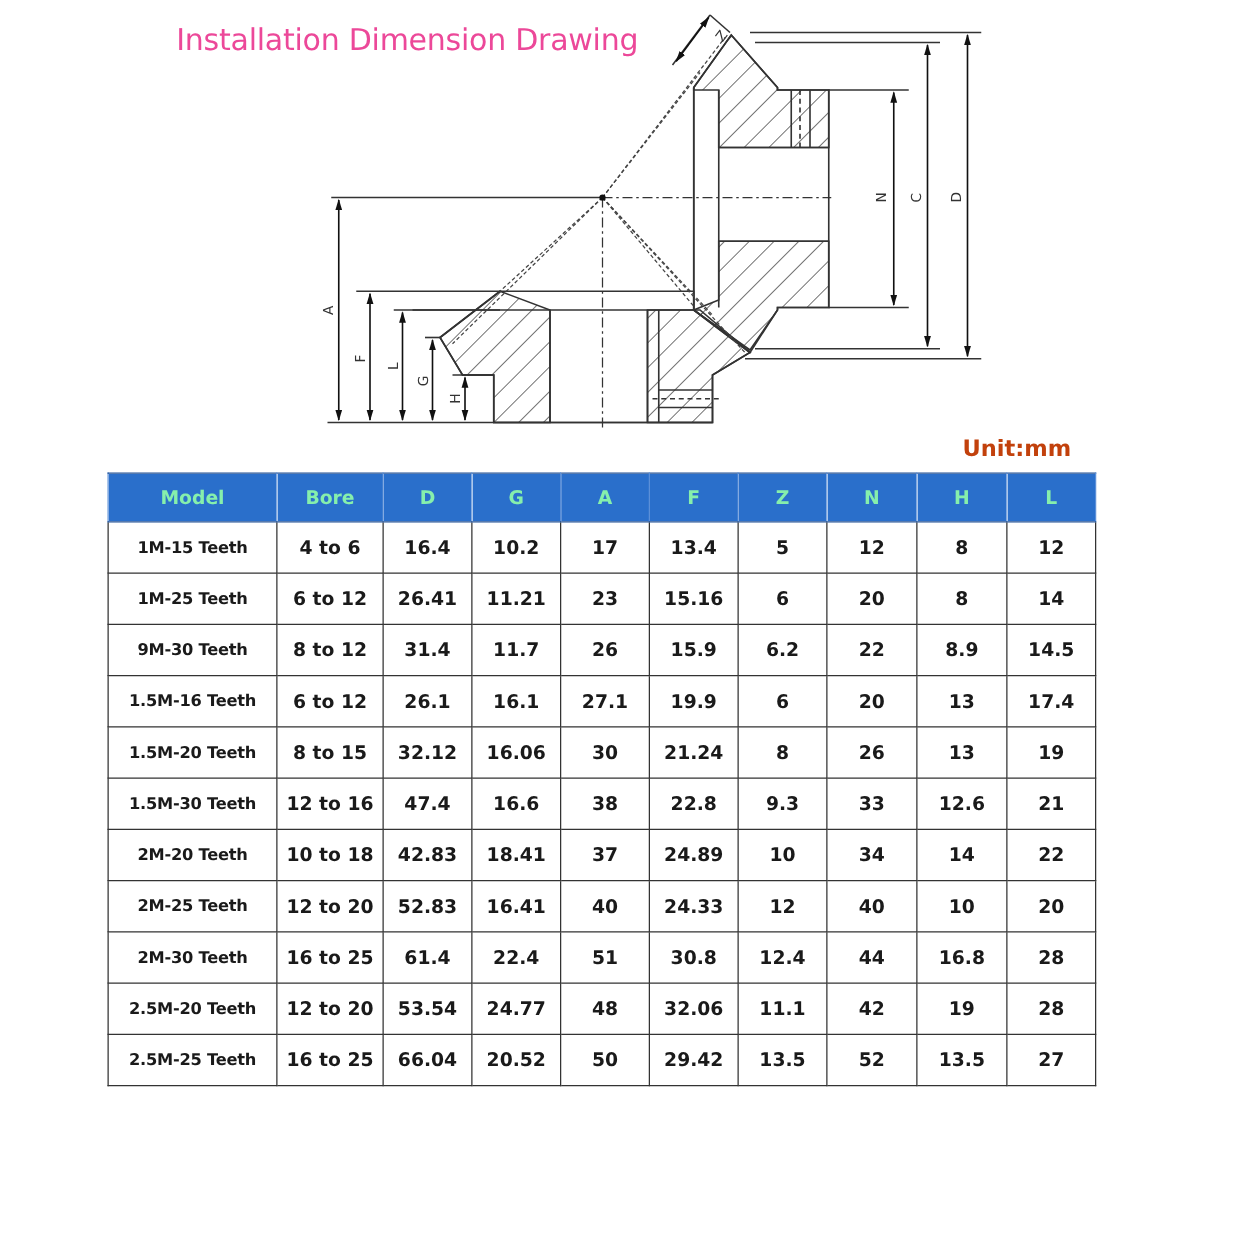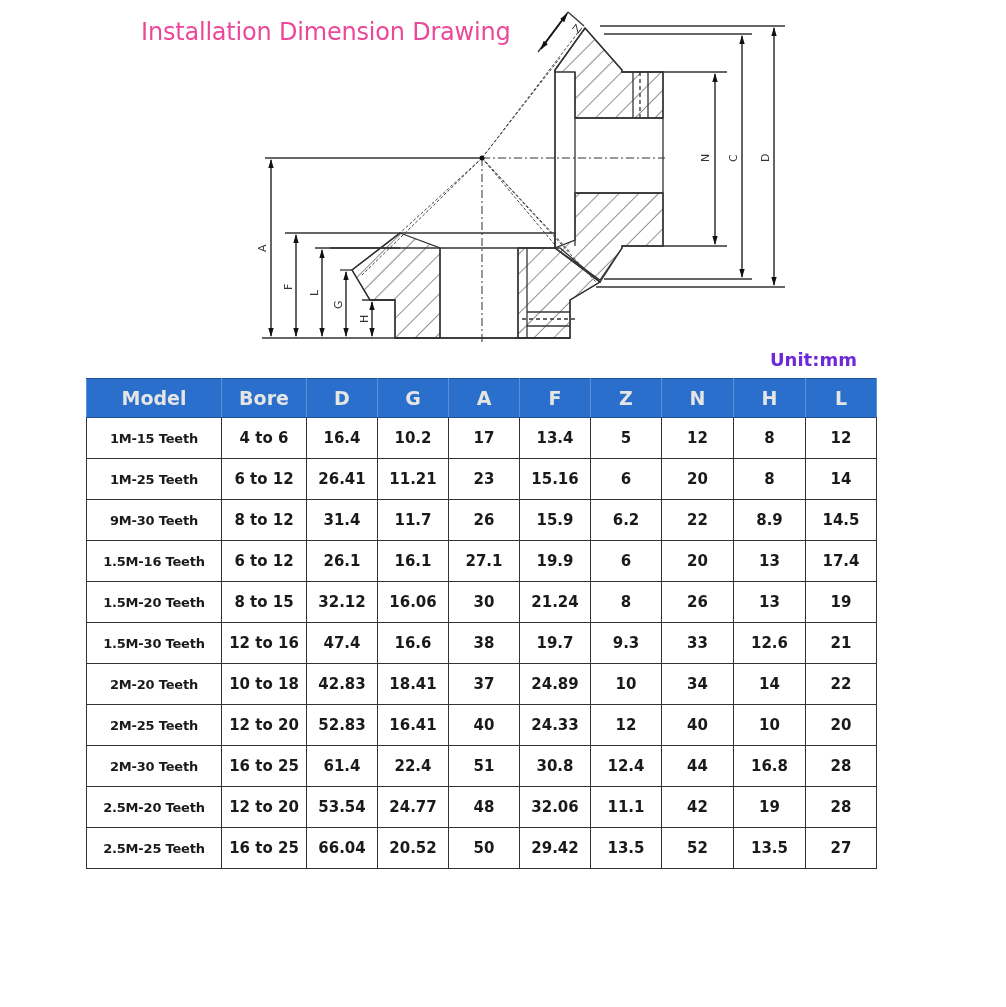--- a/index.html
+++ b/index.html
@@ -1,26 +1,26 @@
 <!DOCTYPE html>
 <html><head>
 <meta charset="utf-8">
 <style>
   html, body { margin: 0; padding: 0; background: #ffffff; }
   body { width: 1006px; height: 1007px; position: relative; overflow: hidden;
          font-family: "DejaVu Sans", "Liberation Sans", sans-serif; color: #111; }
   .title { position: absolute; left: 141px; top: 18px; font-size: 24px; font-weight: normal;
            letter-spacing: -0.2px; color: #ec4899; white-space: nowrap; }
   .drawing { position: absolute; left: 0; top: 0; width: 1006px; height: 360px; }
-  .unit { position: absolute; left: 770px; top: 349px; font-size: 18px; font-weight: bold; color: #6d28d9; }
+  .unit { position: absolute; left: 770px; top: 349px; font-size: 18px; font-weight: bold; color: #c2410c; }
   table.spec { position: absolute; left: 86px; top: 378px; border-collapse: collapse;
                table-layout: fixed; width: 790px; }
   table.spec th, table.spec td { border: 1.5px solid #333; text-align: center; padding: 0;
                font-family: "DejaVu Sans", "Liberation Sans", sans-serif; white-space: nowrap; overflow: hidden; }
-  table.spec th { background: #2a6fcb; color: #e5e5e5; height: 38px; font-size: 19px; font-weight: bold;
+  table.spec th { background: #2a6fcb; color: #86efac; height: 38px; font-size: 15px; font-weight: bold;
                   border-color: #1f4f94; border-left-color: #5b8fd8; border-right-color: #5b8fd8; }
   table.spec td { height: 40px; font-size: 15px; font-weight: bold; color: #1a1a1a; background: #fff; }
   table.spec td.model { font-size: 13px; letter-spacing: -0.2px; }
 </style>
 </head>
 <body>
 
 <div class="title">Installation Dimension Drawing</div>
 
 <svg class="drawing" viewBox="0 0 1006 360" xmlns="http://www.w3.org/2000/svg">
@@ -206,21 +206,21 @@
         <td>26</td>
         <td>13</td>
         <td>19</td>
       </tr>
       <tr>
         <td class="model">1.5M-30 Teeth</td>
         <td>12 to 16</td>
         <td>47.4</td>
         <td>16.6</td>
         <td>38</td>
-        <td>19.7</td>
+        <td>22.8</td>
         <td>9.3</td>
         <td>33</td>
         <td>12.6</td>
         <td>21</td>
       </tr>
       <tr>
         <td class="model">2M-20 Teeth</td>
         <td>10 to 18</td>
         <td>42.83</td>
         <td>18.41</td>

